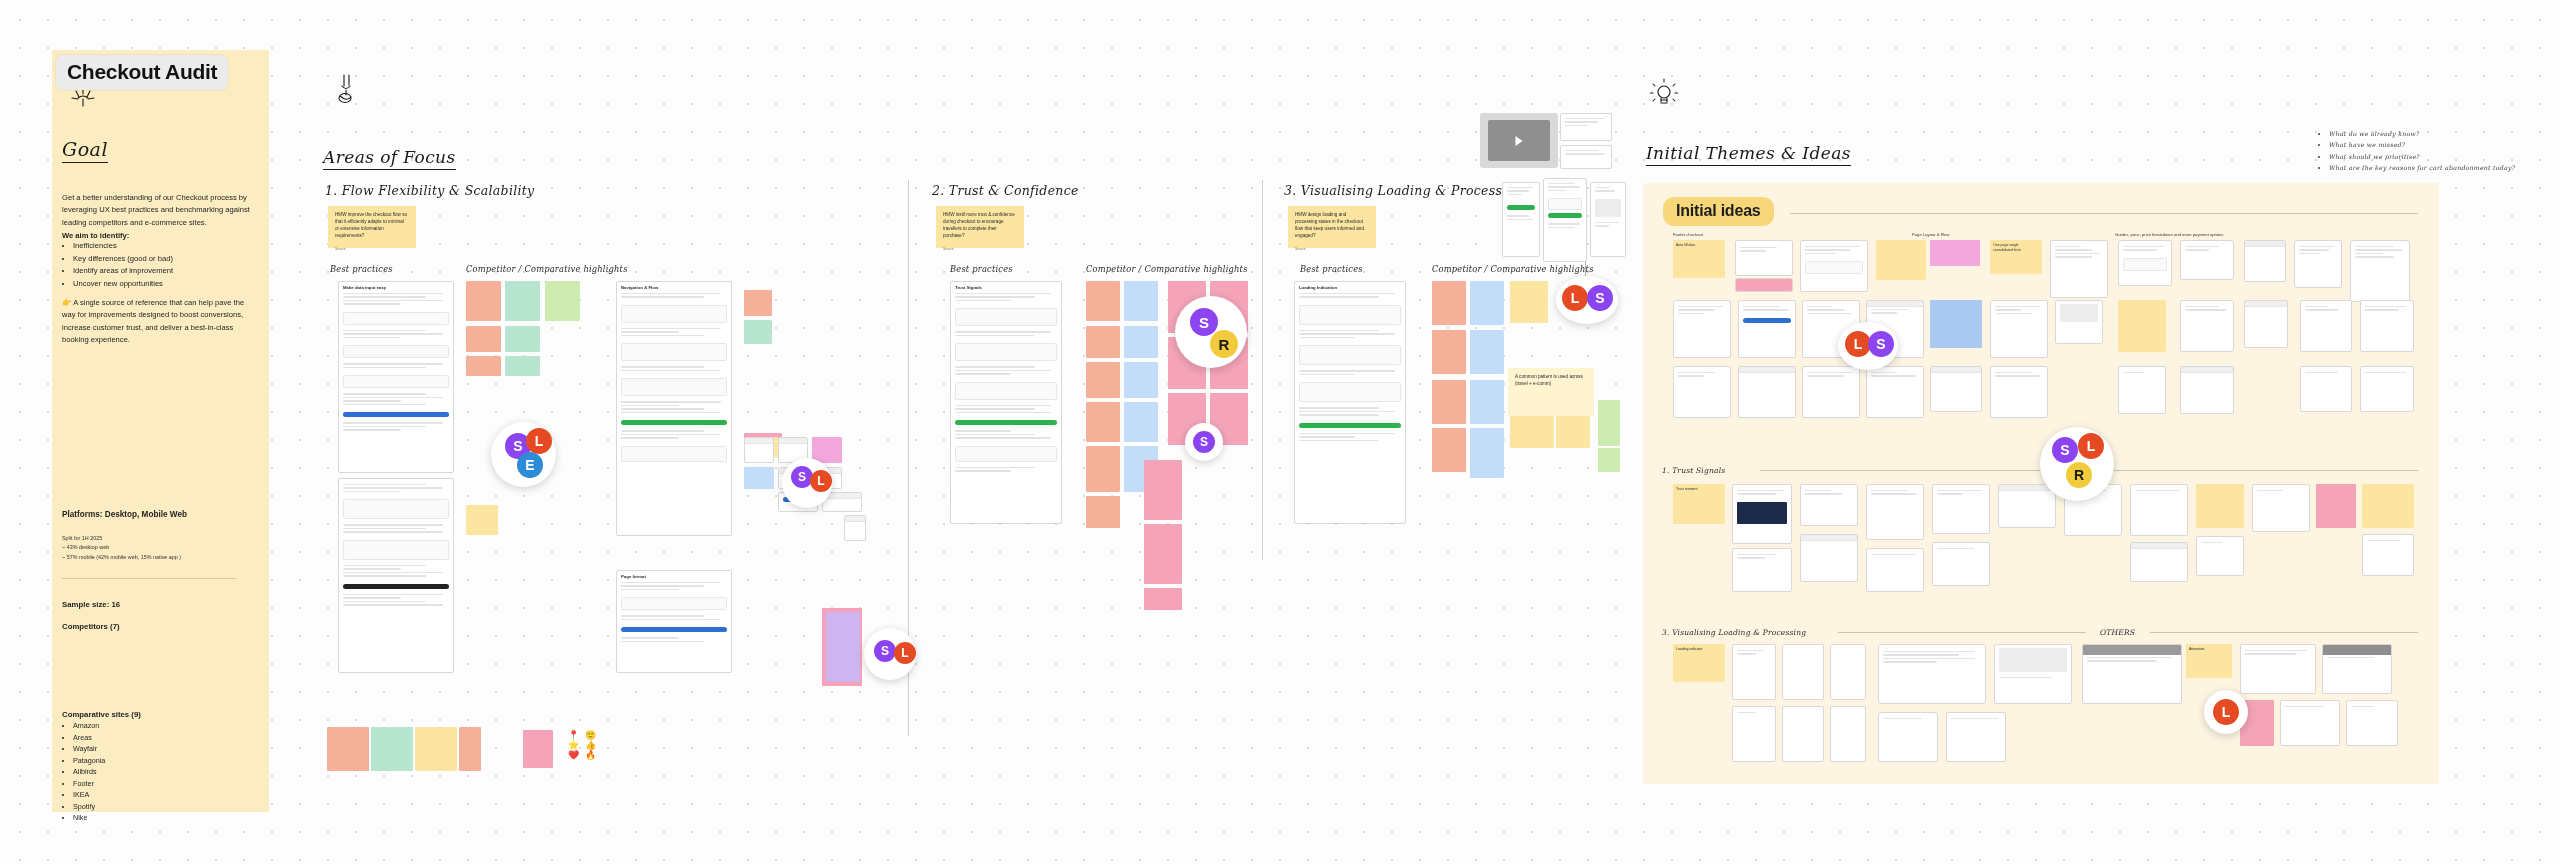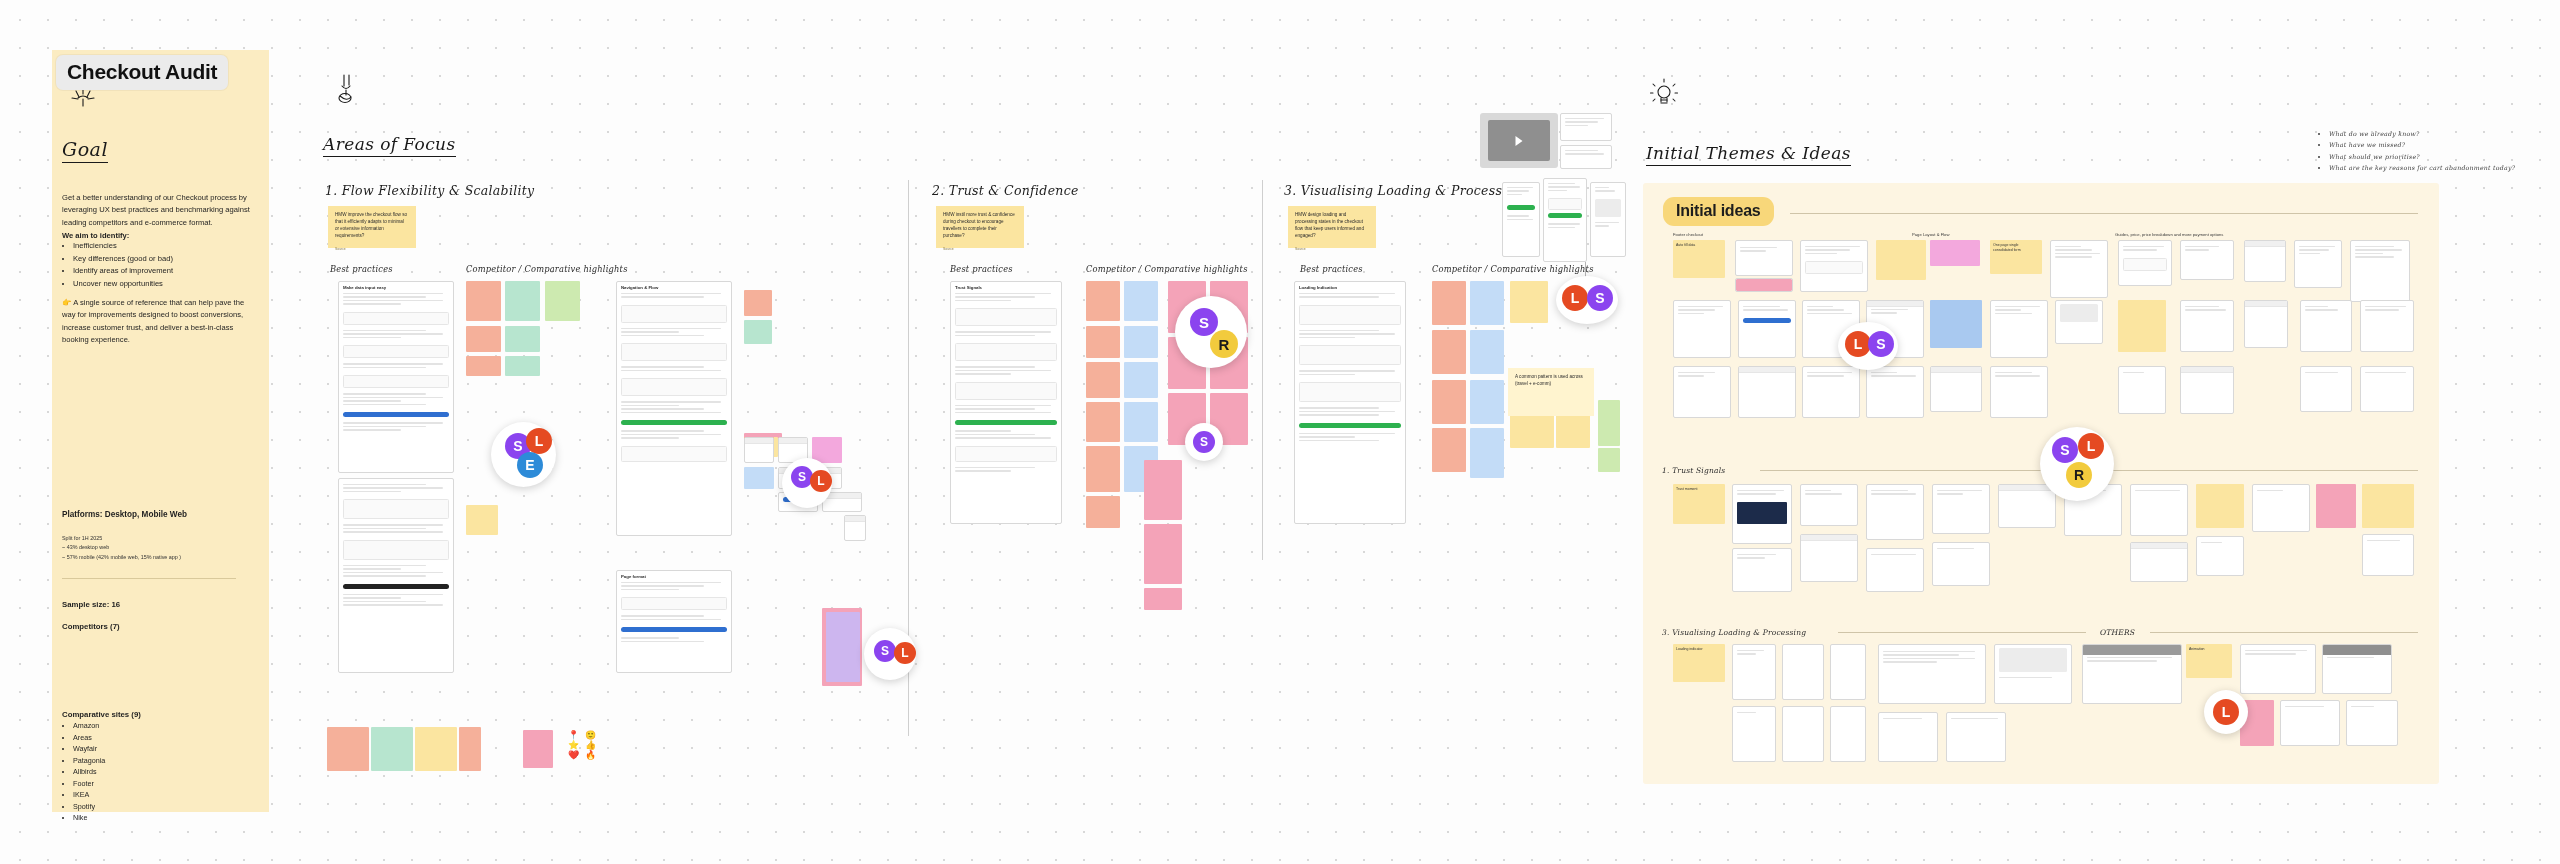--- a/index.html
+++ b/index.html
@@ -169,21 +169,21 @@
         <path d="M15 3 L15 9"></path>
       <path d="M4 13 L10 14"></path>
         <path d="M26 13 L20 14"></path>
       <path d="M10 13 Q15 9 20 13"></path>
         <path d="M15 14 L15 21"></path>
     </g>
   </svg>
 
   <div id="goal-head" class="hand">Goal</div>
 
-  <div class="lp-body" id="goal-para">Get a better understanding of our Checkout process by leveraging UX best practices and benchmarking against leading competitors and e-commerce format.</div>
+  <div class="lp-body" id="goal-para">Get a better understanding of our Checkout process by leveraging UX best practices and benchmarking against leading competitors and e-commerce sites.</div>
   <div class="lp-body" id="aim-label">We aim to identify:</div>
   <ul class="lp-body" id="aim-list">
     <li>Inefficiencies</li>
     <li>Key differences (good or bad)</li>
     <li>Identify areas of improvement</li>
     <li>Uncover new opportunities</li>
   </ul>
   <div class="lp-body" id="single-src">👉 A single source of reference that can help pave the way for improvements designed to boost conversions, increase customer trust, and deliver a best-in-class booking experience.</div>
 
   <div class="lp-body" id="platforms">Platforms: Desktop, Mobile Web</div>
@@ -211,21 +211,21 @@
 
   <svg class="pen-doodle" style="left:333px; top:72px;" viewBox="0 0 26 34">
     <g stroke="#1a1a1a" stroke-width="1.1" fill="none" stroke-linecap="round">
       <path d="M11 3 L11 14 M16 3 L16 13"></path>
       <path d="M9 14 Q13 19 17 14"></path>
       <path d="M13 18 L13 23"></path>
       <ellipse cx="12" cy="26" rx="6" ry="4.5"></ellipse>
       <path d="M7 24 Q14 30 18 25"></path>
     </g>
   </svg>
-  <div class="section-title-underlined hand" style="left:323px; top:134px;">Areas of Focus</div>
+  <div class="section-title-underlined hand" style="left:323px; top:147px;">Areas of Focus</div>
 
   <div class="vsep" style="left:908px; top:180px; height:556px;"></div>
   <div class="vsep" style="left:1262px; top:180px; height:380px;"></div>
 
   <div class="numbered-title hand" style="left:325px; top:183px;">1. Flow Flexibility &amp; Scalability</div>
   <div class="hmw" style="left:328px; top:206px; width:88px; height:42px;">
     <span>HMW improve the checkout flow so that it efficiently adapts to minimal or extensive information requirements?</span>
     <div class="src">Source</div>
   </div>
   <div class="col-label hand" style="left:330px; top:264px;">Best practices</div>

